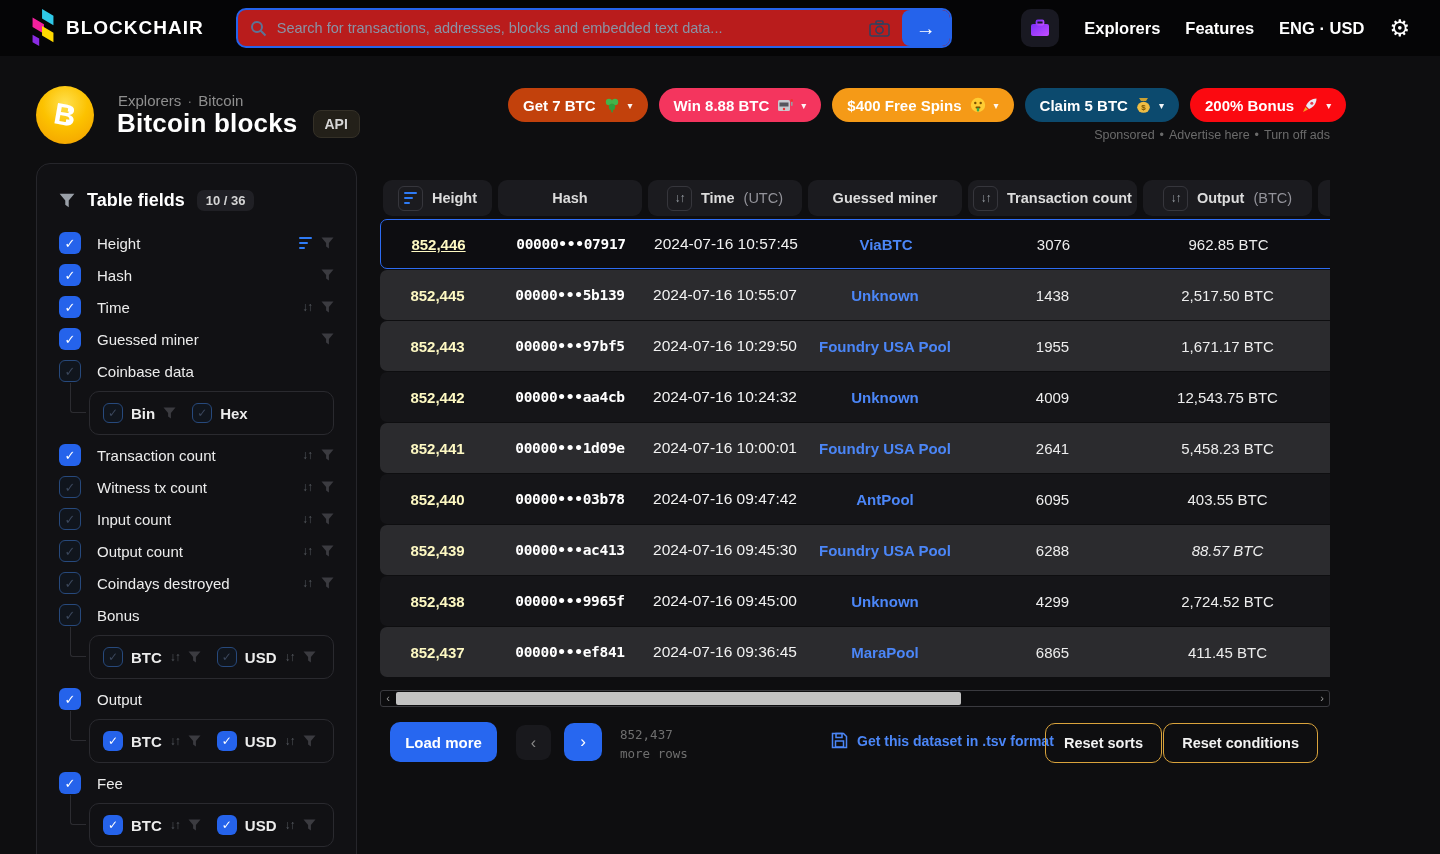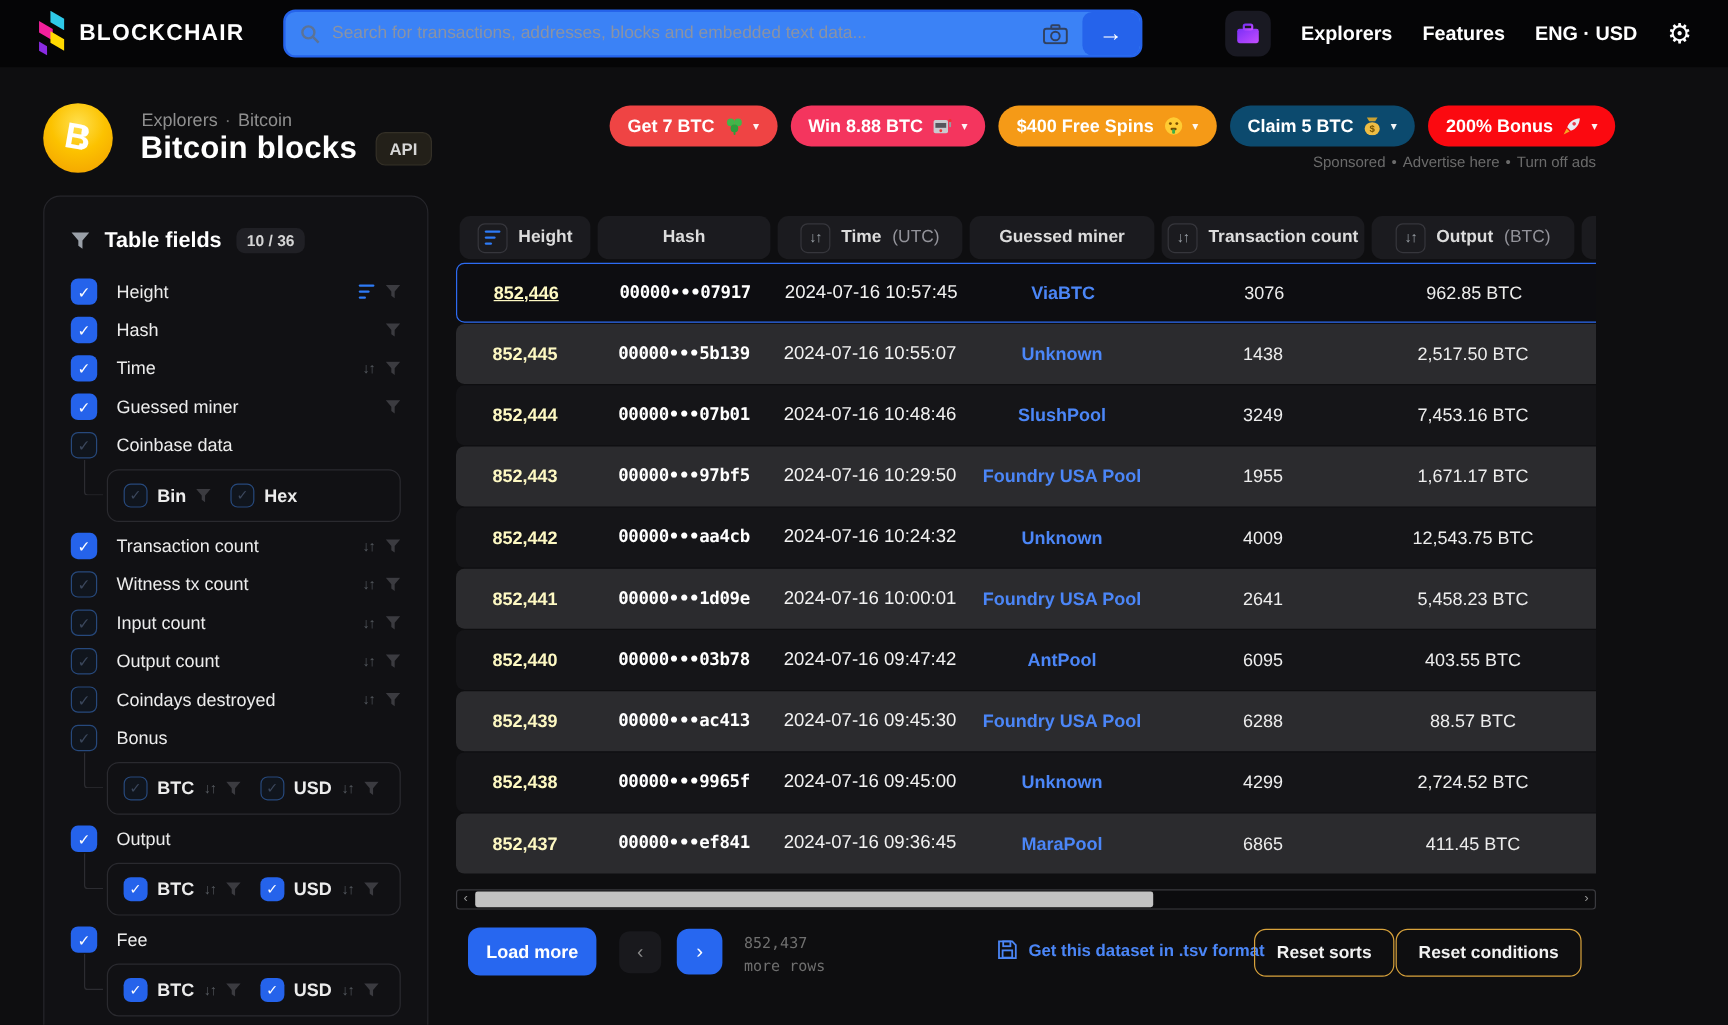--- a/index.html
+++ b/index.html
@@ -11,21 +11,21 @@
     color:#ececec;
   }
   [data-interactable="true"]{ cursor:pointer; }
   .icon{ display:inline-flex; align-items:center; justify-content:center; }
 
   
   .topbar{ position:absolute; left:0; top:0; width:1440px; height:56px;
     background:#050506; display:flex; align-items:center; padding:0 30px; z-index:10;}
   .brand{ font-size:19px; font-weight:800; letter-spacing:1px; color:#fff; margin-left:10px; }
   .searchwrap{ margin-left:32px; width:716px; height:40px; display:flex;
-    border:2px solid #2563eb; border-radius:10px; background:#3b82f6; overflow:hidden; }
+    border:2px solid #2563eb; border-radius:10px; background:#b91c1c; overflow:hidden; }
   .search-field{ flex:1; display:flex; align-items:center; gap:10px; padding:0 12px; }
   .search-field input{ flex:1; background:transparent; border:none; outline:none;
     color:#e8e8e8; font-size:14.5px; font-family:inherit; }
   .search-field input::placeholder{ color:#8a93a5; }
   .search-btn{ width:48px; background:#2563eb; border:none; border-radius:8px;
     display:flex; align-items:center; justify-content:center; color:#fff; font-size:20px; }
   .nav{ margin-left:auto; display:flex; align-items:center; gap:25px; }
   .brief{ width:38px; height:38px; border-radius:10px; background:#191922;
     display:flex; align-items:center; justify-content:center; }
   .nav-link{ font-size:16.5px; font-weight:700; color:#fff; }
@@ -194,21 +194,21 @@
 </div>
 <div class="breadcrumb" data-interactable="false">
   <span data-interactable="true">Explorers</span><span class="sep" data-interactable="false">·</span><span data-interactable="false">Bitcoin</span>
 </div>
 <div class="titlerow">
   <span class="page-title" data-interactable="false">Bitcoin blocks</span>
   <span class="api-badge" data-interactable="true">API</span>
 </div>
 
 <div class="ads" data-interactable="false">
-    <div class="ad-pill" data-interactable="true" style="background: #ef4444;">
+    <div class="ad-pill" data-interactable="true" style="background: #c2410c;">
       <span class="ad-label" data-interactable="false">Get 7 BTC</span>
       <span class="icon" data-interactable="false">
         <svg width="16" height="16" viewBox="0 0 16 16">
           <circle cx="5" cy="5" r="3.2" fill="#43b54a"></circle>
           <circle cx="11" cy="5" r="3.2" fill="#43b54a"></circle>
           <circle cx="8" cy="10" r="3.2" fill="#2f9e3c"></circle>
           <rect x="7.3" y="11" width="1.6" height="4.5" rx="0.8" fill="#2f9e3c"></rect>
         </svg>
       </span>
       <span class="caret" data-interactable="false">▾</span>
@@ -610,28 +610,20 @@
         <div class="cell c-output" data-interactable="false" style="width: 175px;"><span data-interactable="false">962.85 BTC</span></div>
       </div>
       <div class="row gray" data-interactable="true">
         <div class="cell c-height" data-interactable="false" style="width: 115px;"><a data-interactable="true" href="#">852,445</a></div>
         <div class="cell c-hash" data-interactable="false" style="width: 150px;"><span data-interactable="false">00000•••5b139</span></div>
         <div class="cell c-time" data-interactable="false" style="width: 160px;"><span data-interactable="false">2024-07-16 10:55:07</span></div>
         <div class="cell c-miner" data-interactable="false" style="width: 160px;"><a data-interactable="true" href="#">Unknown</a></div>
         <div class="cell c-tx" data-interactable="false" style="width: 175px;"><span data-interactable="false">1438</span></div>
         <div class="cell c-output" data-interactable="false" style="width: 175px;"><span data-interactable="false">2,517.50 BTC</span></div>
       </div>
-      <div class="row dark" data-interactable="true">
-        <div class="cell c-height" data-interactable="false" style="width: 115px;"><a data-interactable="true" href="#">852,444</a></div>
-        <div class="cell c-hash" data-interactable="false" style="width: 150px;"><span data-interactable="false">00000•••07b01</span></div>
-        <div class="cell c-time" data-interactable="false" style="width: 160px;"><span data-interactable="false">2024-07-16 10:48:46</span></div>
-        <div class="cell c-miner" data-interactable="false" style="width: 160px;"><a data-interactable="true" href="#">SlushPool</a></div>
-        <div class="cell c-tx" data-interactable="false" style="width: 175px;"><span data-interactable="false">3249</span></div>
-        <div class="cell c-output" data-interactable="false" style="width: 175px;"><span data-interactable="false">7,453.16 BTC</span></div>
-      </div>
       <div class="row gray" data-interactable="true">
         <div class="cell c-height" data-interactable="false" style="width: 115px;"><a data-interactable="true" href="#">852,443</a></div>
         <div class="cell c-hash" data-interactable="false" style="width: 150px;"><span data-interactable="false">00000•••97bf5</span></div>
         <div class="cell c-time" data-interactable="false" style="width: 160px;"><span data-interactable="false">2024-07-16 10:29:50</span></div>
         <div class="cell c-miner" data-interactable="false" style="width: 160px;"><a data-interactable="true" href="#">Foundry USA Pool</a></div>
         <div class="cell c-tx" data-interactable="false" style="width: 175px;"><span data-interactable="false">1955</span></div>
         <div class="cell c-output" data-interactable="false" style="width: 175px;"><span data-interactable="false">1,671.17 BTC</span></div>
       </div>
       <div class="row dark" data-interactable="true">
         <div class="cell c-height" data-interactable="false" style="width: 115px;"><a data-interactable="true" href="#">852,442</a></div>
@@ -656,21 +648,21 @@
         <div class="cell c-miner" data-interactable="false" style="width: 160px;"><a data-interactable="true" href="#">AntPool</a></div>
         <div class="cell c-tx" data-interactable="false" style="width: 175px;"><span data-interactable="false">6095</span></div>
         <div class="cell c-output" data-interactable="false" style="width: 175px;"><span data-interactable="false">403.55 BTC</span></div>
       </div>
       <div class="row gray" data-interactable="true">
         <div class="cell c-height" data-interactable="false" style="width: 115px;"><a data-interactable="true" href="#">852,439</a></div>
         <div class="cell c-hash" data-interactable="false" style="width: 150px;"><span data-interactable="false">00000•••ac413</span></div>
         <div class="cell c-time" data-interactable="false" style="width: 160px;"><span data-interactable="false">2024-07-16 09:45:30</span></div>
         <div class="cell c-miner" data-interactable="false" style="width: 160px;"><a data-interactable="true" href="#">Foundry USA Pool</a></div>
         <div class="cell c-tx" data-interactable="false" style="width: 175px;"><span data-interactable="false">6288</span></div>
-        <div class="cell c-output" data-interactable="false" style="width: 175px;"><span data-interactable="false">88.57 BTC</span></div>
+        <div class="cell c-output" data-interactable="false" style="width: 175px; font-style: italic;"><span data-interactable="false">88.57 BTC</span></div>
       </div>
       <div class="row dark" data-interactable="true">
         <div class="cell c-height" data-interactable="false" style="width: 115px;"><a data-interactable="true" href="#">852,438</a></div>
         <div class="cell c-hash" data-interactable="false" style="width: 150px;"><span data-interactable="false">00000•••9965f</span></div>
         <div class="cell c-time" data-interactable="false" style="width: 160px;"><span data-interactable="false">2024-07-16 09:45:00</span></div>
         <div class="cell c-miner" data-interactable="false" style="width: 160px;"><a data-interactable="true" href="#">Unknown</a></div>
         <div class="cell c-tx" data-interactable="false" style="width: 175px;"><span data-interactable="false">4299</span></div>
         <div class="cell c-output" data-interactable="false" style="width: 175px;"><span data-interactable="false">2,724.52 BTC</span></div>
       </div>
       <div class="row gray" data-interactable="true">

